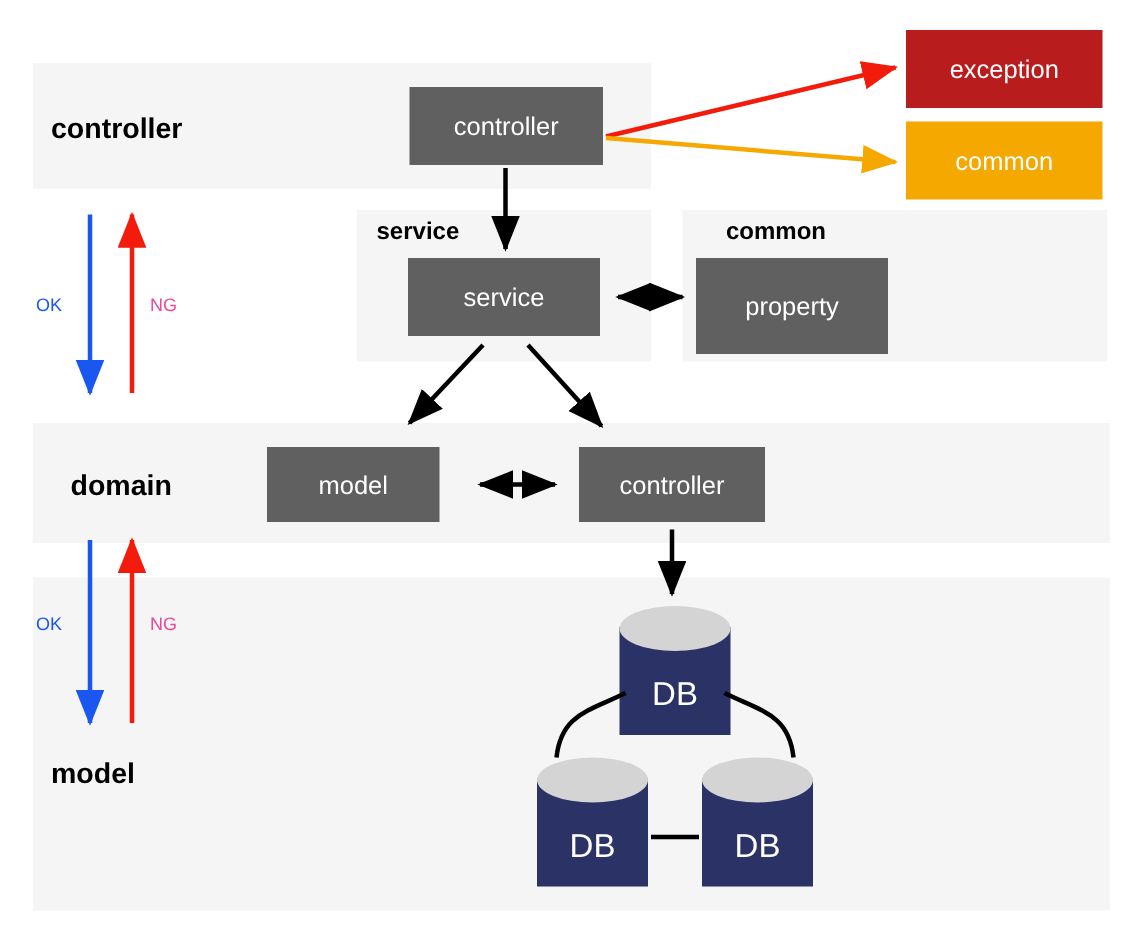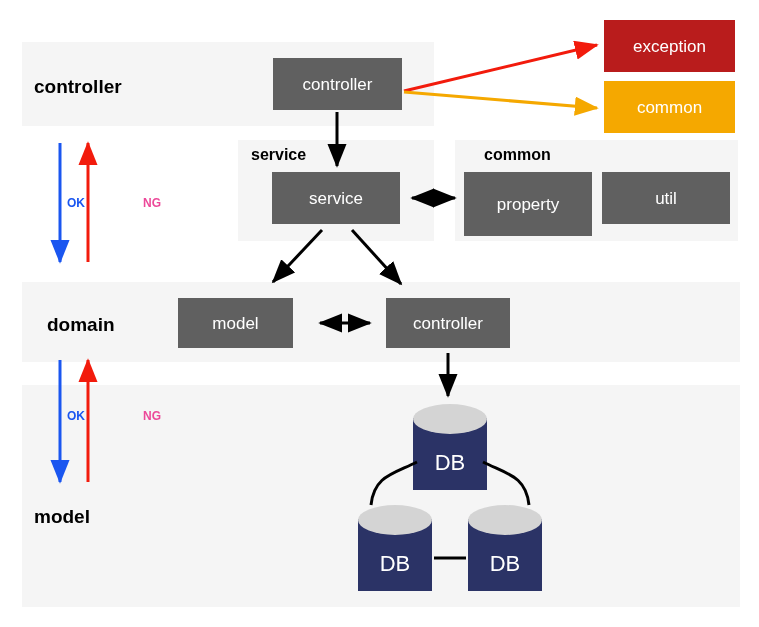--- a/index.html
+++ b/index.html
@@ -46,25 +46,24 @@
     font-size: 17px;
     line-height: 1;
     box-sizing: border-box;
   }
   .node-gray { background: #606060; }
   .node-red { background: #b91c1c; }
   .node-amber { background: #f5a800; }
 
   .flow-label {
     position: absolute;
-    font-weight: bold;
+    font-weight: normal;
     font-size: 12px;
     line-height: 1;
     white-space: nowrap;
-    margin-left: 43px;
   }
   .flow-ok { color: #1a56f0; }
   .flow-ng { color: #ec4899; }
 
   svg.overlay {
     position: absolute;
     left: 0;
     top: 0;
     width: 759px;
     height: 627px;
@@ -101,21 +100,20 @@
 
   <div class="group-label" style="left:251px; top:147px;">service</div>
   <div class="group-label" style="left:484px; top:147px;">common</div>
 
   <div class="node node-gray" style="left:273px; top:58px; width:129px; height:52px;">controller</div>
 
   <div class="node node-gray" style="left:272px; top:172px; width:128px; height:52px;">service</div>
 
   <div class="node node-gray" style="left:464px; top:172px; width:128px; height:64px;">property</div>
 
-  <div class="node node-gray" style="left:602px; top:172px; width:128px; height:52px;">util</div>
 
   <div class="node node-gray" style="left:178px; top:298px; width:115px; height:50px;">model</div>
 
   <div class="node node-gray" style="left:386px; top:298px; width:124px; height:50px;">controller</div>
 
   <div class="node node-red" style="left:604px; top:20px; width:131px; height:52px;">exception</div>
 
   <div class="node node-amber" style="left:604px; top:81px; width:131px; height:52px;">common</div>
 
   <div class="flow-label flow-ok" style="left:24px; top:197px;">OK</div>

